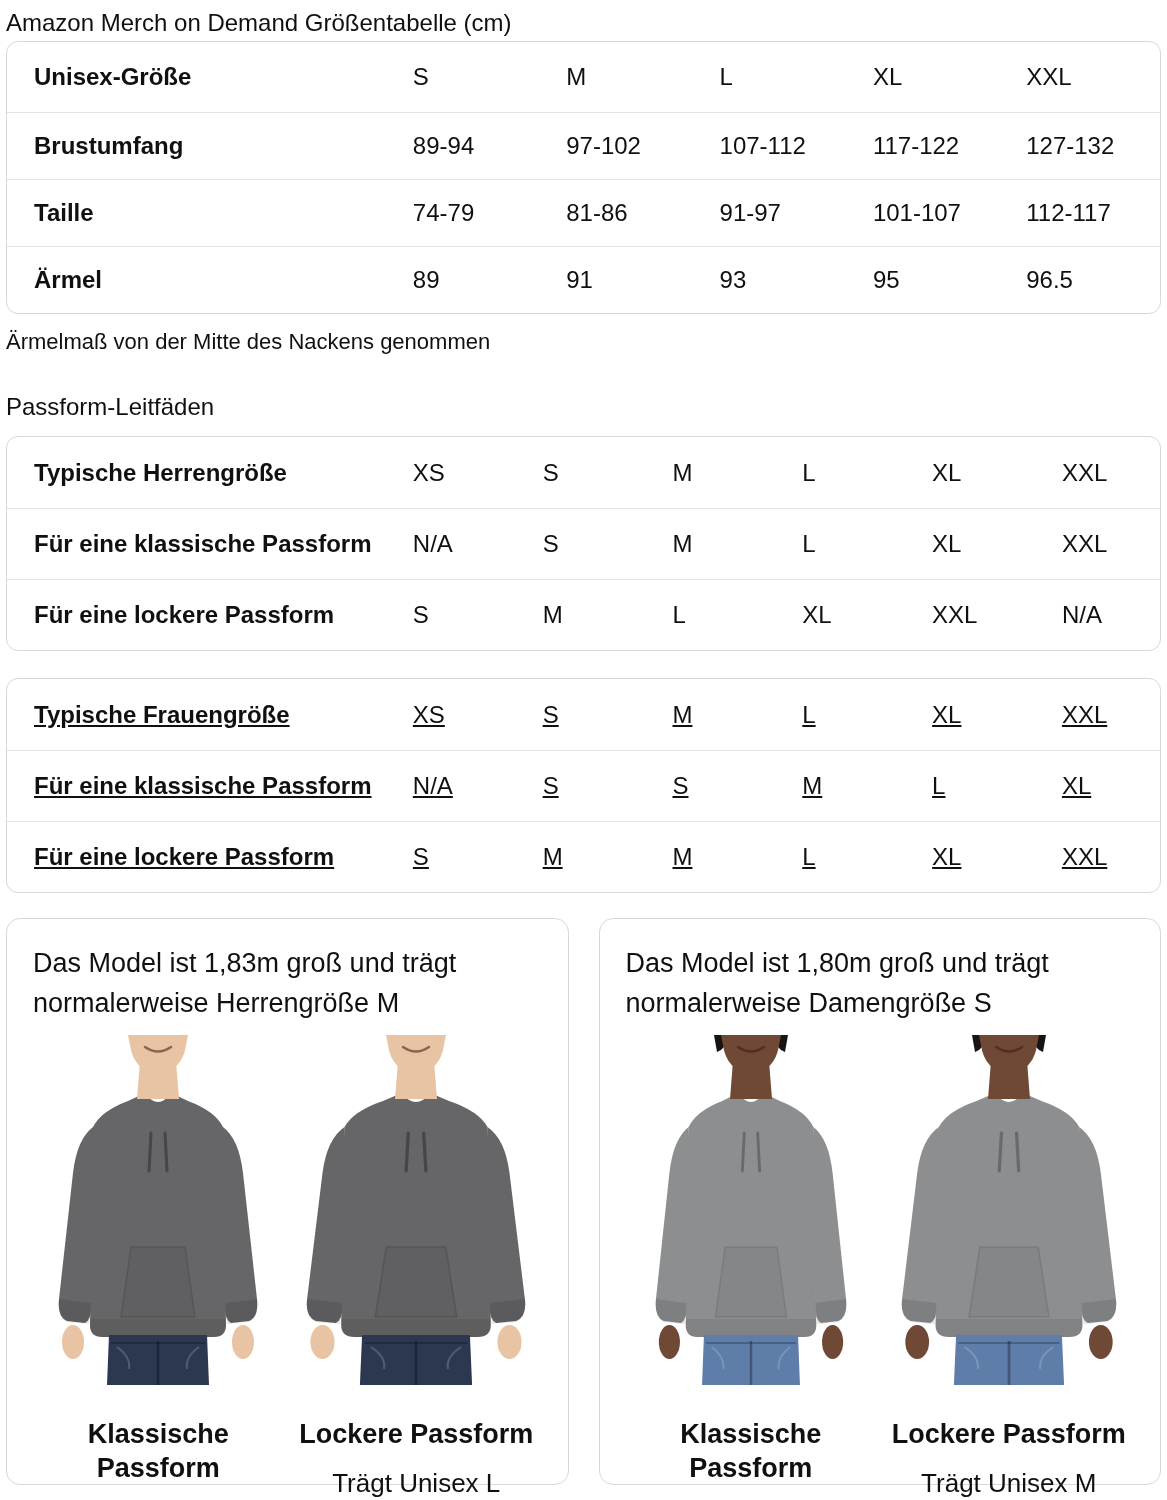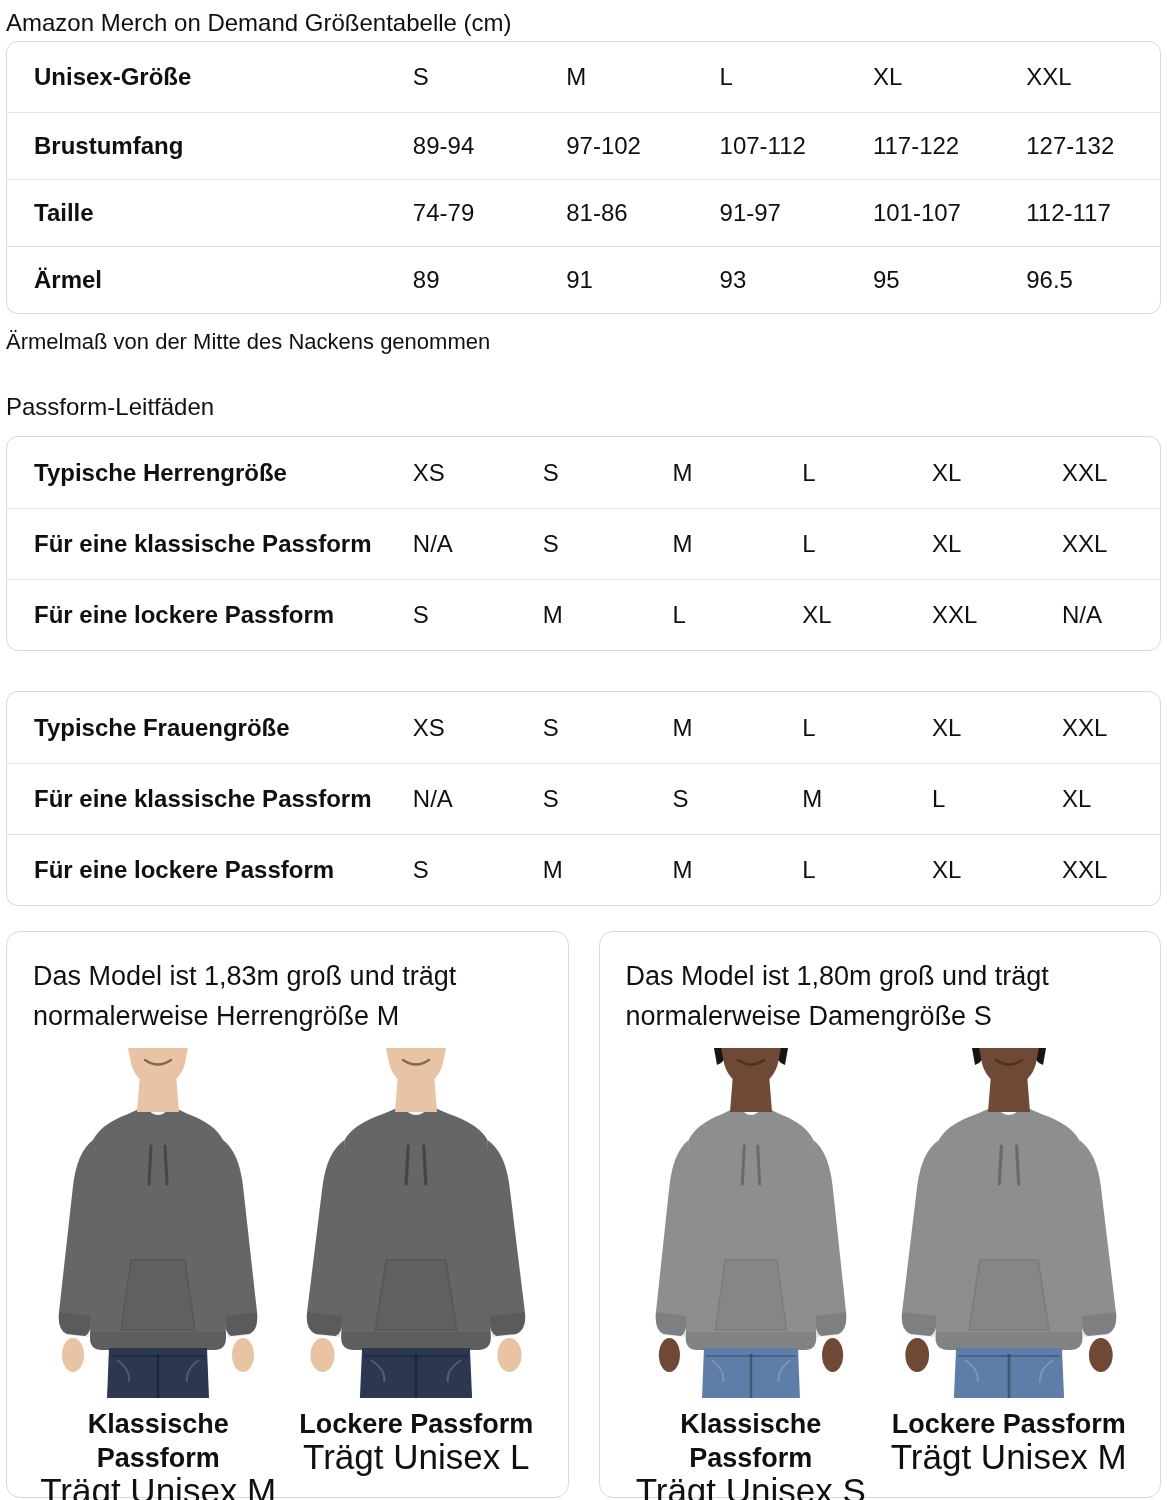--- a/index.html
+++ b/index.html
@@ -27,37 +27,37 @@
   .tbl1 .t-row { height:67px; }
   .tbl1 .t-row:first-child { height:70px; }
   .tbl-fit .t-row { height:71px; }
   .t-label { font-weight:700; font-size:24px; padding-left:27px; }
   .t-cell { font-weight:400; font-size:24px; }
 
   .size-table { margin-top:3px; }
   .note { margin-top:16px; font-size:22px; line-height:24px; }
   .section-title { margin-top:39px; font-size:24px; font-weight:400; line-height:28px; }
   .men-table { margin-top:15px; }
-  .women-table { margin-top:40px; }
+  .women-table { margin-top:27px;text-decoration:underline; }
 
   .cards { margin-top:25px; display:flex; gap:30px; }
   .card {
     flex:1;
     border:1px solid var(--border,#d5d9d9);
     border-radius:14px;
     background:#fff;
     padding:24px 26px 24px 26px;
     height:567px;
   }
   .card-heading { font-size:27px; line-height:40px; font-weight:400; }
   .figures { margin-top:12px; display:flex; justify-content:center; gap:8px; }
   .fig-col { width:250px; display:flex; flex-direction:column; align-items:center; }
   .fig-svg { width:250px; height:350px; display:block; }
-  .fig-caption { margin-top:9px; font-size:27px; font-weight:700; line-height:34px; text-align:center; }
-  .fig-sub { margin-top:0; font-size:35px; font-weight:400; line-height:32px; text-align:center; }
+  .fig-caption { margin-top:32px; font-size:27px; font-weight:700; line-height:34px; text-align:center; }
+  .fig-sub { margin-top:16px; font-size:26px; font-weight:400; line-height:32px; text-align:center; }
 
   
   .male   { --skin:var(--male-skin,#e9c4a4); --hoodie:var(--male-hoodie,#666668);
             --hoodie-dark:var(--male-hoodie-dark,#46464a); --jeans:var(--male-jeans,#2b3850);
             --hair:transparent; }
   .female { --skin:var(--female-skin,#6f4936); --hoodie:var(--female-hoodie,#8d8e90);
             --hoodie-dark:var(--female-hoodie-dark,#696a6c); --jeans:var(--female-jeans,#5e7da8);
             --hair:var(--female-hair,#191414); }
 </style>
 </head>

